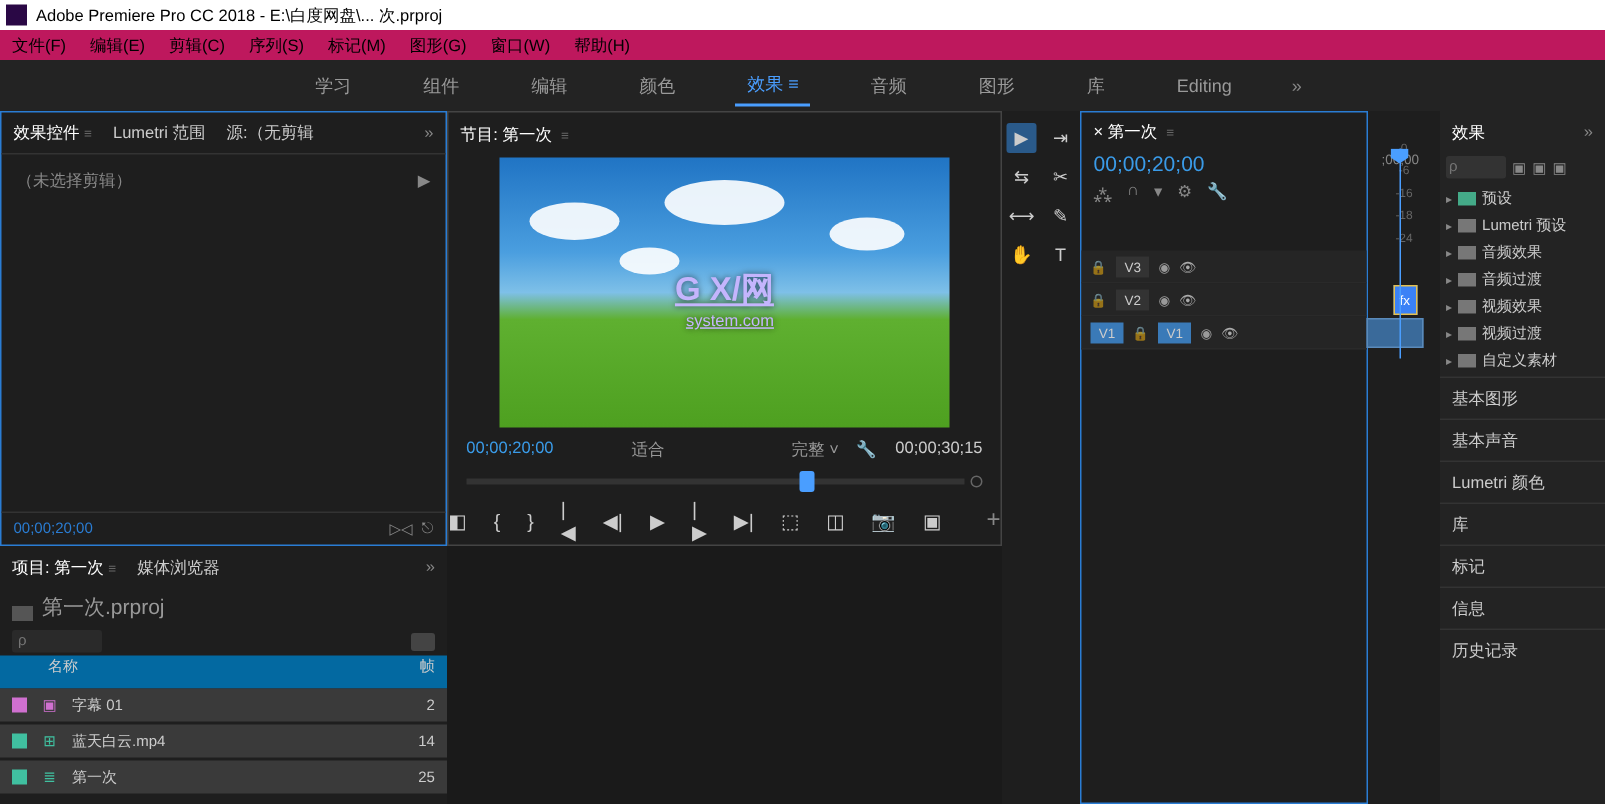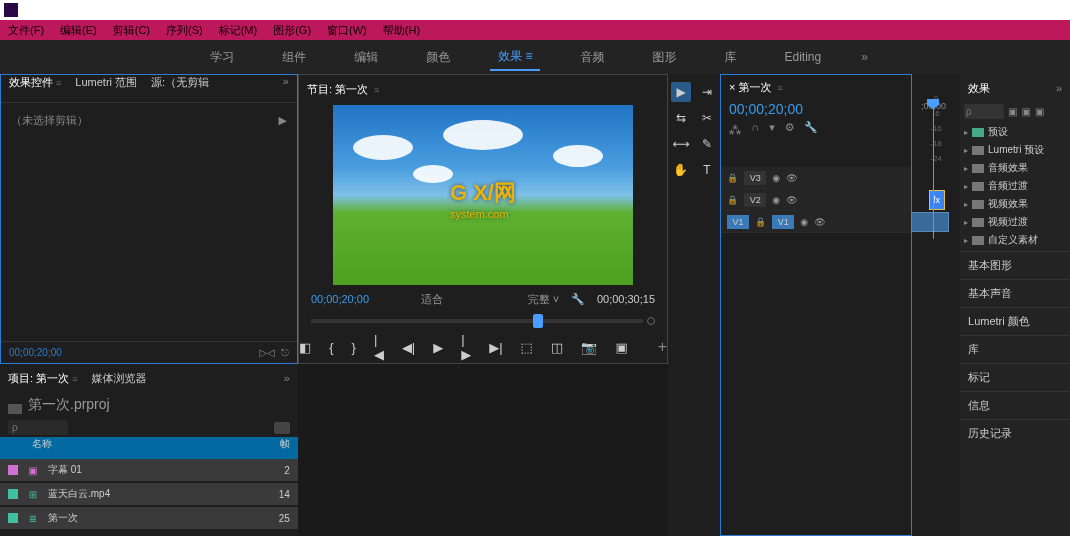--- a/index.html
+++ b/index.html
@@ -21,21 +21,21 @@
 .workspace-tabs .more { color: #888; }
 
 
 .main { display: flex; height: calc(100% - 74px); }
 
 
 .left-col { width: 298px; display: flex; flex-direction: column; }
 
 
 .effect-controls { height: 290px; border: 1px solid #2a7dd4; background: #1e1e1e; display: flex; flex-direction: column; }
-.ec-tabs { height: 28px; display: flex; padding: 0 8px; gap: 14px; font-size: 11px; border-bottom: 1px solid #333; }
+.ec-tabs { height: 28px; display: flex; align-items: center; padding: 0 8px; gap: 14px; font-size: 11px; border-bottom: 1px solid #333; }
 .ec-tabs .tab { color: #ccc; cursor: pointer; }
 .ec-tabs .tab.active { color: #fff; }
 .ec-tabs .lines { color: #666; font-size: 9px; }
 .ec-body { flex: 1; padding: 10px; color: #888; }
 .ec-body .row { display: flex; justify-content: space-between; align-items: center; }
 .ec-body .arrow { color: #888; }
 .ec-footer { height: 22px; border-top: 1px solid #333; display: flex; align-items: center; justify-content: space-between; padding: 0 8px; color: #2a7dd4; font-size: 10px; }
 .ec-footer .icons { color: #888; display: flex; gap: 6px; }
 
 
@@ -66,21 +66,21 @@
 .prog-tabs { height: 28px; display: flex; align-items: center; padding: 0 8px; font-size: 11px; }
 .prog-tabs .tab { color: #fff; }
 .prog-tabs .lines { color: #666; font-size: 9px; margin-left: 6px; }
 .prog-video { flex: 1; display: flex; align-items: center; justify-content: center; position: relative; }
 .video-frame { width: 300px; height: 180px; background: linear-gradient(to bottom, #2074c4 0%, #4a9edf 35%, #7ec0e8 50%, #5fb030 60%, #4ea020 100%); position: relative; overflow: hidden; }
 .cloud { position: absolute; background: #fff; border-radius: 50%; opacity: 0.9; }
 .cloud.c1 { width: 60px; height: 25px; top: 30px; left: 20px; }
 .cloud.c2 { width: 80px; height: 30px; top: 15px; left: 110px; }
 .cloud.c3 { width: 50px; height: 22px; top: 40px; left: 220px; }
 .cloud.c4 { width: 40px; height: 18px; top: 60px; left: 80px; }
-.watermark { position: absolute; top: 50%; left: 50%; transform: translate(-50%, -40%); color: #eab308; font-size: 22px; font-weight: bold; text-shadow: 0 0 4px rgba(0,0,0,0.6); text-align: left; }
+.watermark { position: absolute; top: 50%; left: 50%; transform: translate(-50%, -40%); color: #c4b5fd; font-size: 22px; font-weight: bold; text-shadow: 0 0 4px rgba(0,0,0,0.6); text-align: right; text-decoration: underline; }
 .watermark .sub { font-size: 11px; font-weight: normal; }
 .prog-info { height: 24px; display: flex; align-items: center; padding: 0 12px; gap: 12px; font-size: 11px; }
 .prog-info .time-left { color: #3a9be8; }
 .prog-info .fit { color: #999; margin-left: 40px; }
 .prog-info .spacer { flex: 1; }
 .prog-info .zoom { color: #999; }
 .prog-info .wrench { color: #888; }
 .prog-info .time-right { color: #ccc; }
 .prog-scrub { height: 20px; padding: 0 12px; display: flex; align-items: center; position: relative; }
 .scrub-track { flex: 1; height: 4px; background: #333; position: relative; }
@@ -142,20 +142,21 @@
 .ef-item .preset { width: 12px; height: 9px; background: #44aa88; }
 
 .side-panels { display: flex; flex-direction: column; }
 .side-panel { height: 28px; display: flex; align-items: center; padding: 0 8px; font-size: 11px; color: #ccc; border-top: 1px solid #333; cursor: pointer; }
 </style>
 </head>
 <body>
 
 <div class="title-bar">
   <div class="logo"></div>
+  <span>Adobe Premiere Pro CC 2018 - E:\白度网盘\... 次.prproj</span>
 </div>
 
 <div class="menu-bar">
   <span>文件(F)</span>
   <span>编辑(E)</span>
   <span>剪辑(C)</span>
   <span>序列(S)</span>
   <span>标记(M)</span>
   <span>图形(G)</span>
   <span>窗口(W)</span>

